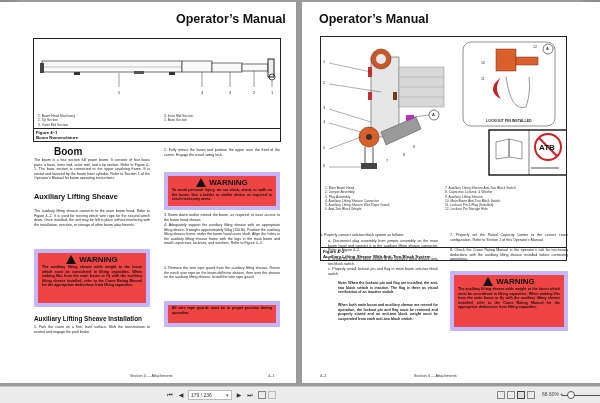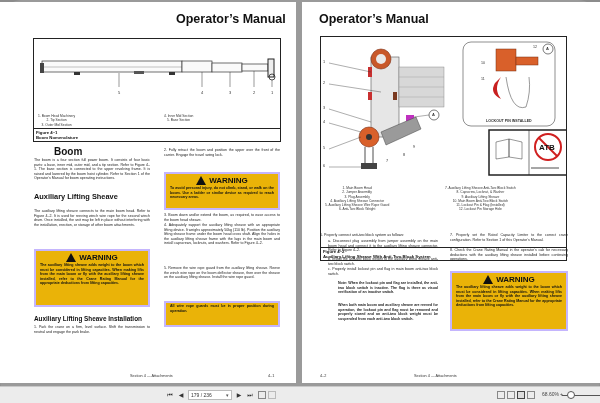--- a/index.html
+++ b/index.html
@@ -4,27 +4,27 @@
 <style>
   * { box-sizing: border-box; margin: 0; padding: 0; }
   html, body { width: 600px; height: 403px; overflow: hidden; background: #8c8c8c; font-family: "Liberation Sans", sans-serif; }
   .viewer { position: absolute; left: 0; top: 0; width: 600px; height: 403px; background: #9a9a9a; border-radius: 22px; }
   .page { position: absolute; top: 2px; height: 381px; background: #fff; overflow: hidden; color: #111; }
   .page.left { left: 0; width: 296px; }
   .page.right { left: 302px; width: 298px; }
   .man-title { position: absolute; font-weight: bold; font-size: 12.5px; color: #111; }
   .fig-box { position: absolute; border: 1px solid #222; background: #fff; }
   .fig-caption { position: absolute; left: 0; right: 0; bottom: 0; border-top: 1px solid #222; padding: 1px 2px; font-size: 4.3px; font-weight: bold; line-height: 5.2px; }
-  .legend { position: absolute; font-size: 3.3px; line-height: 4.3px; color: #333; text-align: center; }
+  .legend { position: absolute; font-size: 3.3px; line-height: 4.3px; color: #333; }
   .legend div { white-space: nowrap; }
   h2.sec { position: absolute; font-size: 10px; font-weight: bold; padding-left: 20px; }
   h3.sub { position: absolute; font-size: 7.4px; font-weight: bold; }
   .para { position: absolute; font-size: 3.6px; line-height: 4.5px; text-align: justify; color: #222; }
   .bold-para { font-weight: bold; }
-  .warn { position: absolute; border: 2px solid #c4b5fd; background: #eab308; }
+  .warn { position: absolute; border: 4px solid #c4b5fd; background: #ef4444; }
   .warn .head { text-align: center; font-weight: bold; font-size: 8px; margin-top: 2px; display: flex; align-items: center; justify-content: center; gap: 3px; }
   .warn .tri { width: 0; height: 0; border-left: 5px solid transparent; border-right: 5px solid transparent; border-bottom: 9px solid #111; position: relative; }
   .warn .body { font-size: 3.6px; line-height: 4.6px; font-weight: bold; padding: 1px 4px 2px; text-align: justify; }
   .caution .head { font-size: 8.5px; }
   .footer { position: absolute; font-size: 3.8px; color: #333; }
   .statusbar { position: absolute; left: 0; top: 386px; width: 600px; height: 17px; background: #ececec; border-top: 1px solid #c8c8c8; }
   .sb-item { position: absolute; top: 4px; font-size: 5px; color: #444; }
   .nav-btn { position: absolute; top: 4px; width: 8px; height: 9px; font-size: 6px; color: #333; text-align: center; line-height: 9px; }
   .page-input { position: absolute; left: 188px; top: 3px; width: 44px; height: 10px; border: 1px solid #bbb; background: #fff; font-size: 5px; padding-left: 2px; line-height: 9px; color: #333; }
   .page-drop { position: absolute; left: 226px; top: 3px; font-size: 5px; color: #555; line-height: 10px; }

